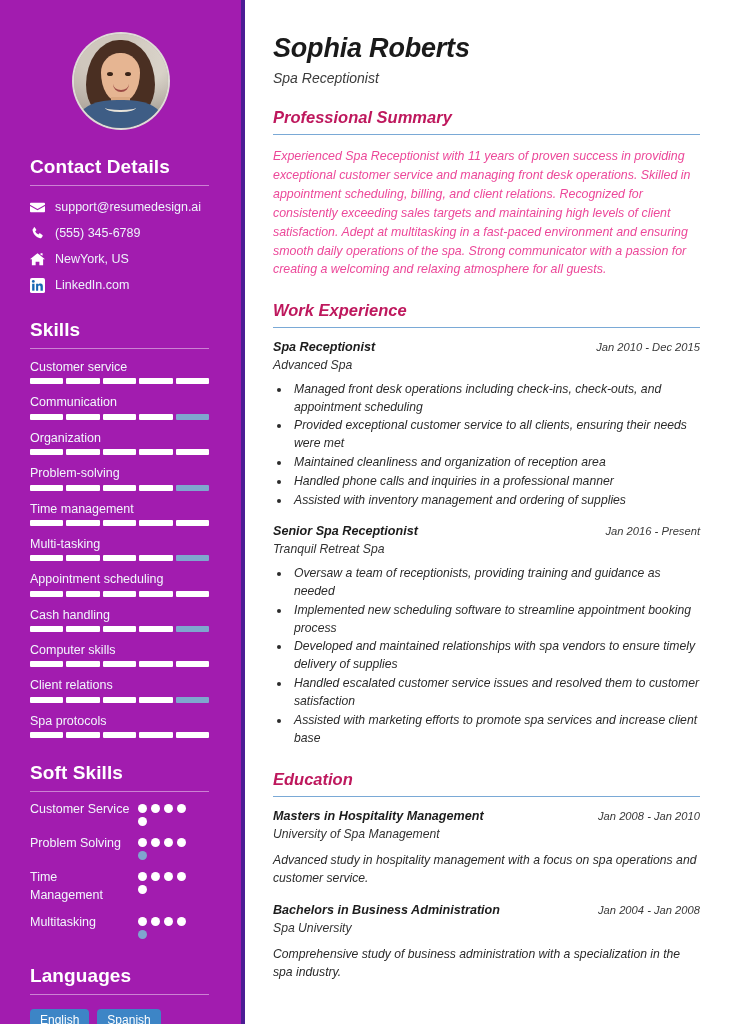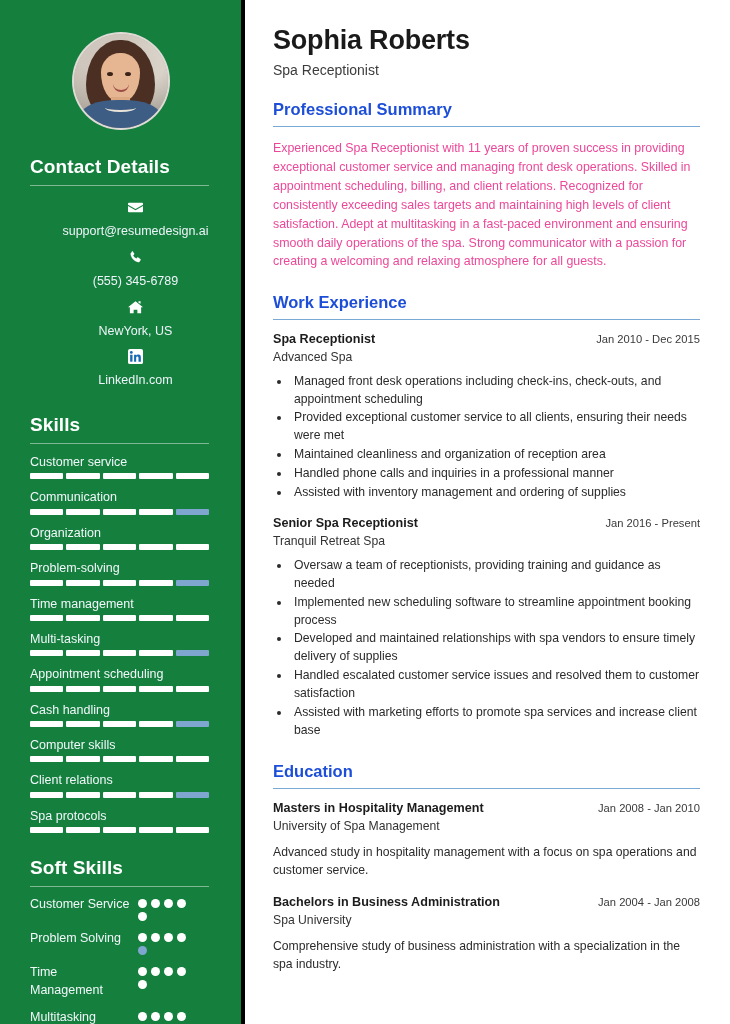--- a/index.html
+++ b/index.html
@@ -18,22 +18,22 @@
     height: 1024px;
     display: flex;
     background: #ffffff;
     overflow: hidden;
   }
 
   
   .sidebar {
     width: 245px;
     min-width: 245px;
-    background: #15803d;
-    border-right: 4px solid #000000;
+    background: #a21caf;
+    border-right: 4px solid #4c1d95;
     padding: 0 0 20px 0;
     color: #ffffff;
     position: relative;
   }
 
   .avatar-wrap {
     display: flex;
     justify-content: center;
     padding-top: 32px;
     padding-bottom: 26px;
@@ -125,21 +125,20 @@
     margin: 14px 0 0 30px;
   }
   .contact-list li {
     display: flex;
     align-items: center;
     gap: 10px;
     font-size: 12.5px;
     line-height: 1.1;
     margin-bottom: 11px;
     color: #eef4fb;
-    flex-direction: column;
   }
   .contact-list .ic {
     width: 15px;
     height: 15px;
     display: inline-flex;
     align-items: center;
     justify-content: center;
     flex: 0 0 15px;
   }
   .contact-list .ic svg { display:block; }
@@ -207,44 +206,45 @@
     color: #ffffff;
     font-size: 12px;
     padding: 5px 10px;
     border-radius: 4px;
     line-height: 1.1;
   }
 
   
   .main {
     flex: 1;
-    padding: 26px 30px 0 28px;
+    padding: 34px 30px 0 28px;
     background: #ffffff;
     min-width: 0;
+    font-style: italic;
   }
 
   .name {
     font-size: 27px;
     font-weight: bold;
     color: #1a1a1a;
     letter-spacing: -0.2px;
     line-height: 1.1;
   }
   .role {
     font-size: 14px;
     color: #3c3c3c;
     margin-top: 6px;
     line-height: 1.2;
   }
 
   .sec { margin-top: 22px; }
   .sec-title {
     font-size: 16.5px;
     font-weight: bold;
-    color: #1d4ed8;
+    color: #be185d;
     line-height: 1.2;
   }
   .sec-line {
     height: 1px;
     background: #7aa9d6;
     margin-top: 6px;
     margin-bottom: 12px;
   }
 
   .summary {

